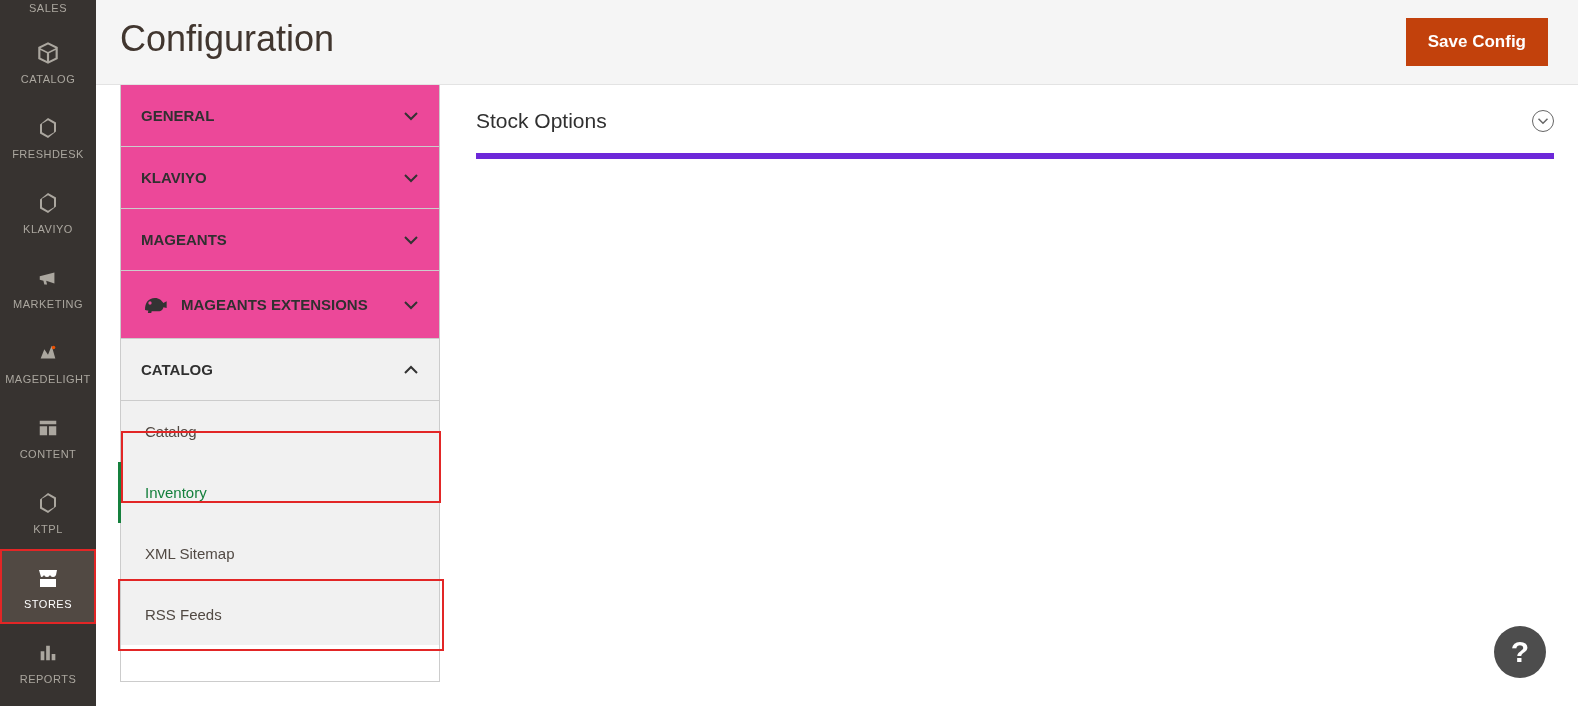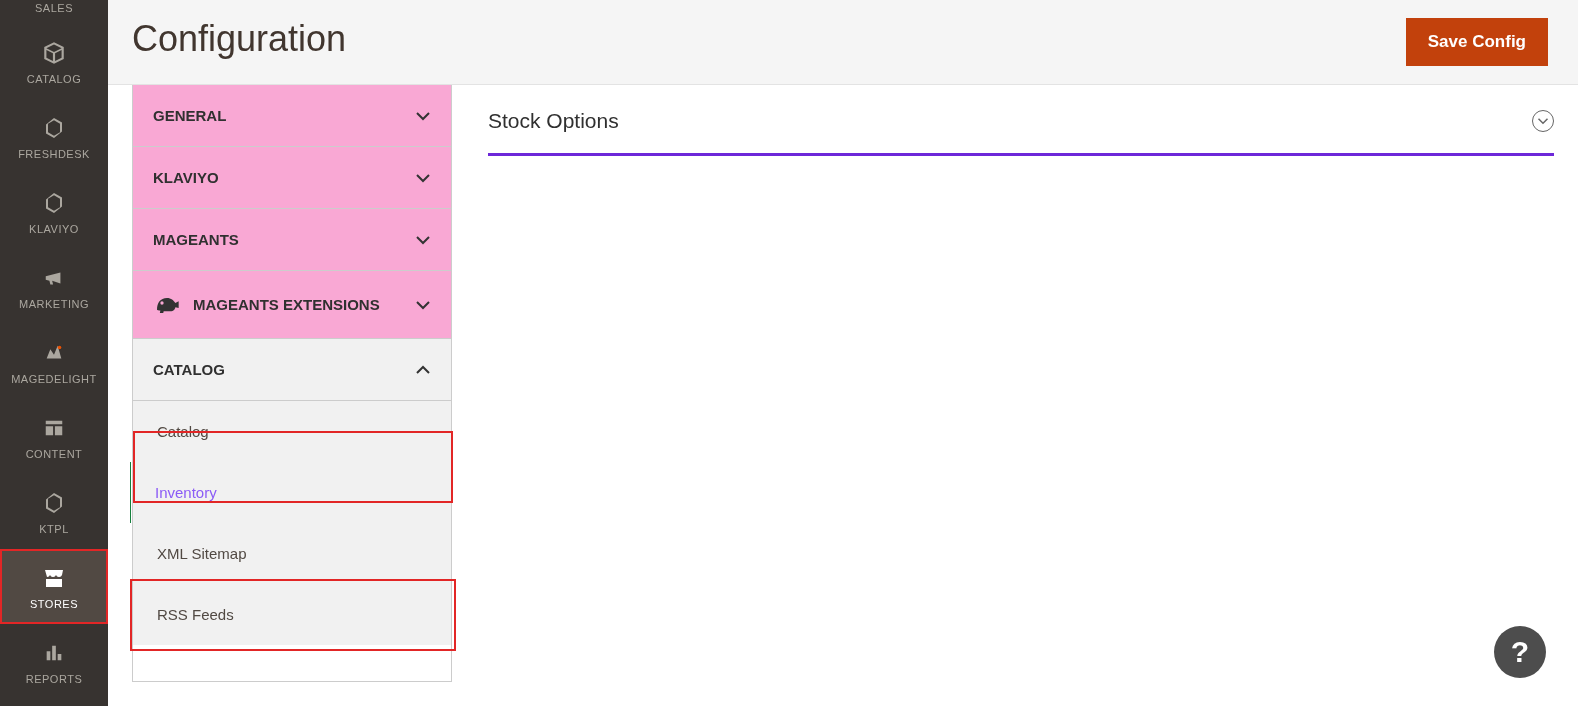--- a/index.html
+++ b/index.html
@@ -1,21 +1,21 @@
 <!DOCTYPE html>
 <html><head>
 <meta charset="utf-8">
 <style>
   * { box-sizing: border-box; margin: 0; padding: 0; }
   html, body { height: 100%; font-family: "Helvetica Neue", Arial, sans-serif; background: #fff; color: #333; }
   body { display: flex; min-height: 706px; }
 
   
   .admin-sidebar {
-    width: 108px;
+    width: 96px;
     background: #373330;
     color: #aaa;
     display: flex;
     flex-direction: column;
     flex-shrink: 0;
   }
   .nav-item {
     display: flex;
     flex-direction: column;
     align-items: center;
@@ -80,21 +80,21 @@
     flex-shrink: 0;
     position: relative;
   }
   .cfg-section {
     border-top: 1px solid #ccc;
     padding: 22px 20px;
     display: flex;
     align-items: center;
     justify-content: space-between;
     cursor: pointer;
-    background: #f9a8d4;
+    background: #ec4899;
   }
   .cfg-section:first-child { border-top: none; }
   .cfg-section-label {
     font-weight: 600;
     font-size: 15px;
     color: #303030;
     display:flex;
     align-items:center;
     gap:12px;
   }
@@ -107,24 +107,24 @@
     border-top: 1px solid #ccc;
   }
   .cfg-sub-item {
     padding: 22px 24px;
     font-size: 15px;
     color: #514943;
     cursor: pointer;
   }
   .cfg-sub-item.active {
     background: #fff0;
-    color: #8b5cf6;
+    color: #15803d;
     font-weight: 500;
     position: relative;
-    border-left: 1px solid #15803d;
+    border-left: 3px solid #15803d;
     margin-left: -3px;
   }
 
   
   .hl-box {
     position: absolute;
     border: 2px solid #e22626;
     pointer-events: none;
   }
   .hl-catalog { top: 346px; left: 0; width: 320px; height: 72px; }
@@ -133,21 +133,21 @@
   
   .config-content {
     flex: 1;
     padding-top: 16px;
   }
   .section-row {
     display: flex;
     align-items: center;
     justify-content: space-between;
     padding: 20px 0;
-    border-bottom: 3px solid #6d28d9;
+    border-bottom: 6px solid #6d28d9;
     cursor: pointer;
   }
   .section-row:first-child { padding-top: 8px; }
   .section-title {
     font-size: 21px;
     color: #303030;
   }
   .expand-icon {
     width: 22px; height: 22px;
     border: 1.5px solid #666;

